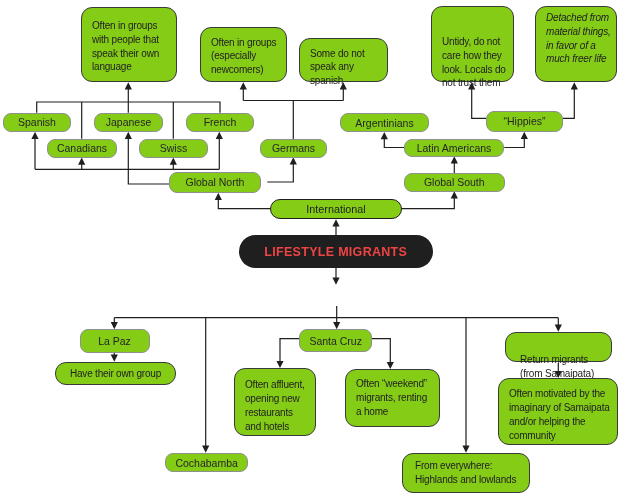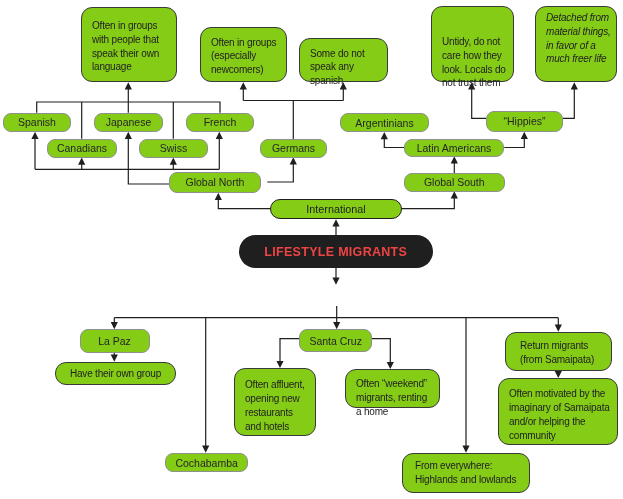--- a/index.html
+++ b/index.html
@@ -87,28 +87,28 @@
   <div class="node small" style="left:486px;top:111px;width:77px;height:20.5px;">“Hippies”</div>
   <div class="node small" style="left:404px;top:138.5px;width:100px;height:18px;">Latin Americans</div>
   <div class="node small" style="left:169px;top:172px;width:92px;height:20.5px;">Global North</div>
   <div class="node small" style="left:404px;top:173px;width:100.5px;height:18.5px;">Global South</div>
 
   <div class="node pill" style="left:270px;top:198.7px;width:132px;height:20.3px;">International</div>
   <div class="node centerpill" style="left:238.5px;top:235px;width:194.5px;height:33px;">LIFESTYLE MIGRANTS</div>
 
   <div class="node small" style="left:79.5px;top:329.3px;width:70px;height:23.3px;">La Paz</div>
   <div class="node small" style="left:299.3px;top:329.3px;width:72.7px;height:23px;">Santa Cruz</div>
-  <div class="node trait" style="left:505px;top:331.8px;width:107px;height:39px;padding:6px 2px 0 14px;">Return migrants
+  <div class="node trait" style="left:505px;top:331.8px;width:107px;height:30px;padding:20px 2px 0 14px;">Return migrants
 (from Samaipata)</div>
   <div class="node trait single" style="left:55px;top:361.8px;width:121px;height:23.5px;">Have their own group</div>
   <div class="node trait" style="left:234px;top:368.2px;width:82px;height:68px;padding-top:9px;">Often affluent,
 opening new
 restaurants
 and hotels</div>
-  <div class="node trait" style="left:345px;top:369.2px;width:95px;height:39px;padding-top:7px;">Often “weekend”
+  <div class="node trait" style="left:345px;top:369.2px;width:95px;height:58px;padding-top:7px;">Often “weekend”
 migrants, renting
 a home</div>
   <div class="node trait" style="left:498px;top:378.2px;width:119.5px;height:67px;padding-top:8px;">Often motivated by the
 imaginary of Samaipata
 and/or helping the
 community</div>
   <div class="node small" style="left:165px;top:453.3px;width:83.3px;height:18.5px;">Cochabamba</div>
   <div class="node trait" style="left:402px;top:453px;width:128px;height:39.5px;padding:5px 2px 0 12px;">From everywhere:
 Highlands and lowlands</div>
 

